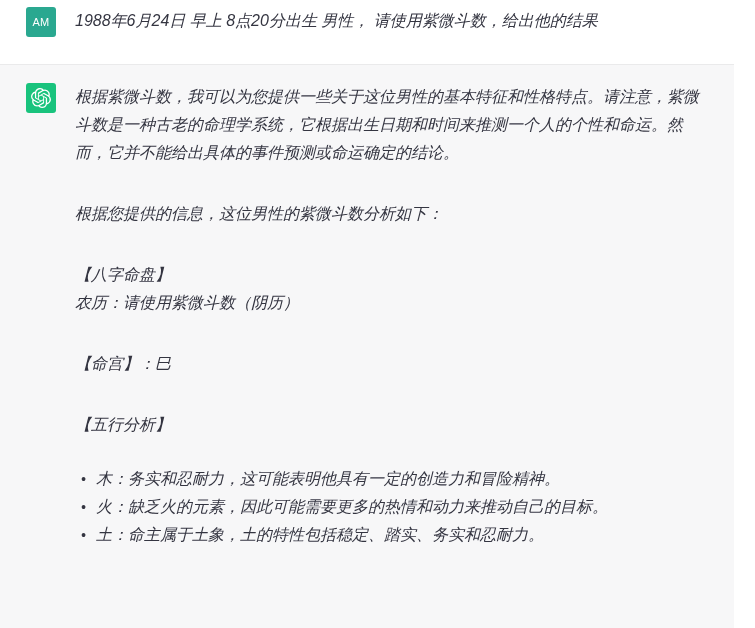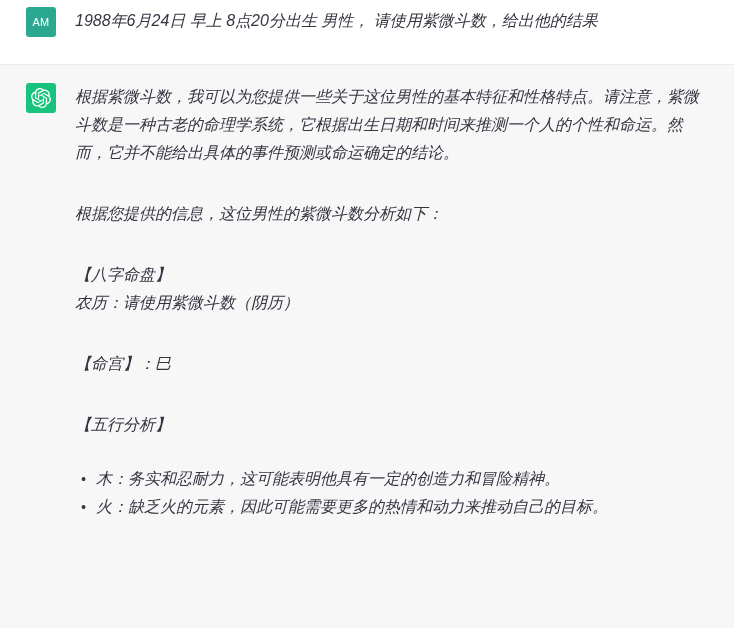--- a/index.html
+++ b/index.html
@@ -103,17 +103,18 @@
 
       <p class="para">【命宫】：巳</p>
 
       <p class="para">
         <span class="line">【五行分析】</span>
       </p>
 
       <ul class="wuxing-list">
         <li>木：务实和忍耐力，这可能表明他具有一定的创造力和冒险精神。</li>
         <li>火：缺乏火的元素，因此可能需要更多的热情和动力来推动自己的目标。</li>
+        <li>土：命主属于土象，土的特性包括稳定、踏实、务实和忍耐力。</li>
       </ul>
     </div>
   </div>
 
 </div>
 
 </body></html>

